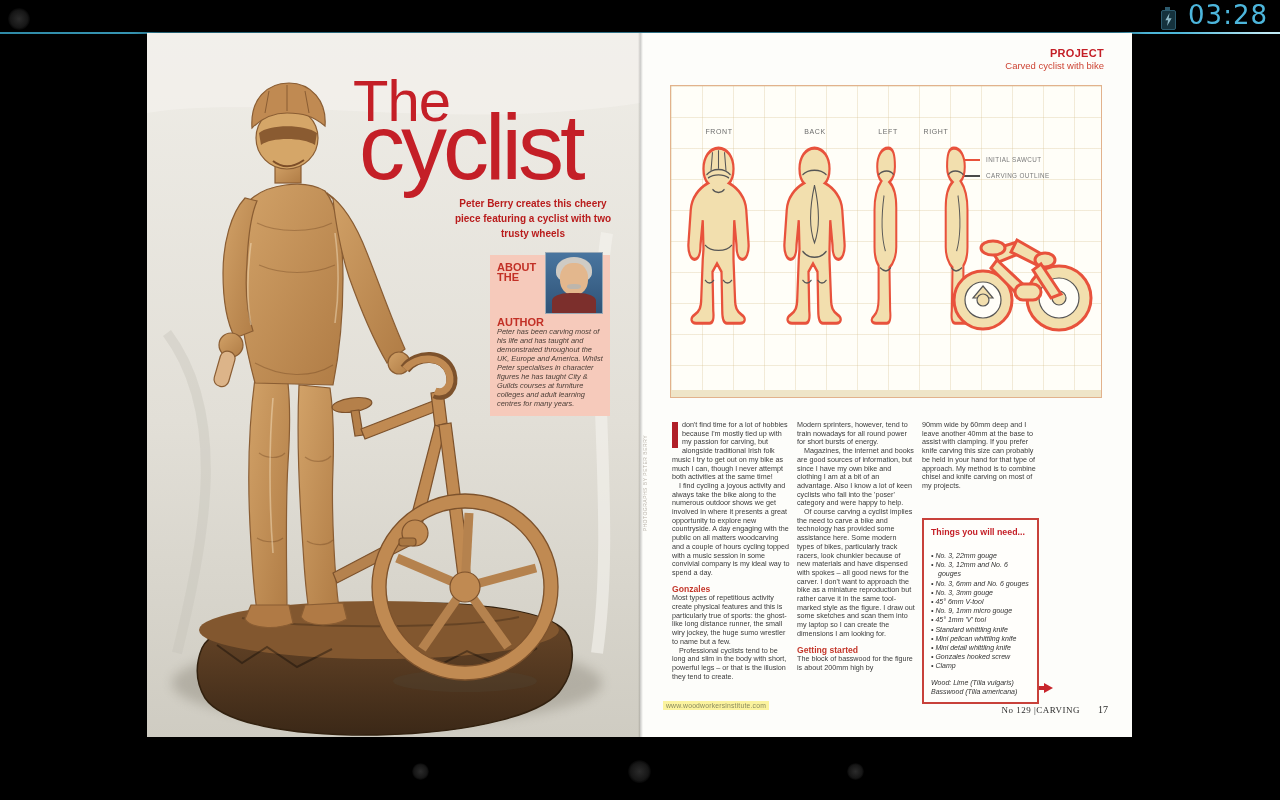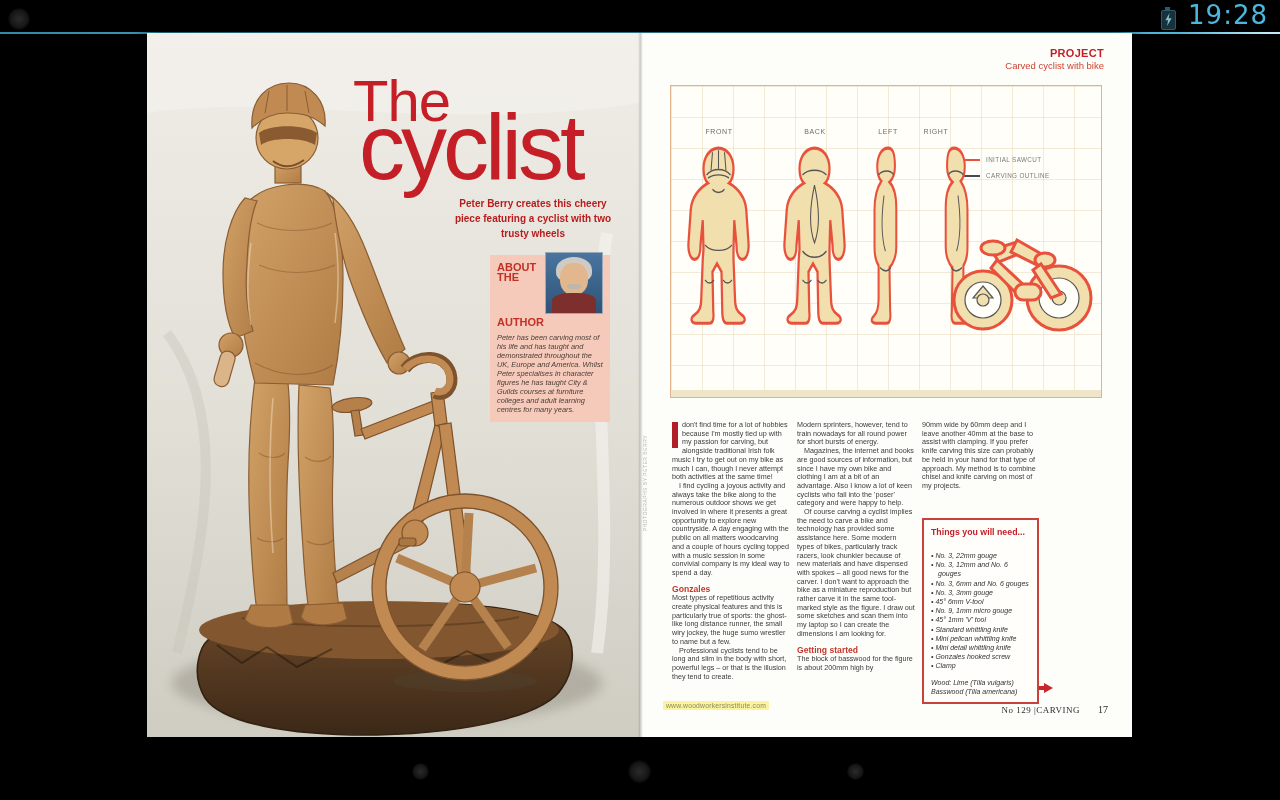--- a/index.html
+++ b/index.html
@@ -38,21 +38,21 @@
     color:#b91c1c;line-height:15px;z-index:3;text-align:center;}
   .about-box{position:absolute;left:343px;top:222px;width:120px;min-height:146px;background:#f6cabb;
     padding:7px 7px 8px;box-sizing:border-box;z-index:3;}
   .about-head{color:#c23026;font-weight:bold;font-size:11px;line-height:10px;width:55px;}
   .about-photo{float:right;width:56px;height:60px;margin:-10px 0 3px 4px;position:relative;overflow:hidden;
     background:linear-gradient(#49759f,#2f5377);border:1px solid #9aa9b5;}
   .ap-hair{position:absolute;left:10px;top:4px;width:36px;height:26px;border-radius:50% 50% 40% 40%;background:#cfcbc4;}
   .ap-face{position:absolute;left:14px;top:10px;width:28px;height:32px;border-radius:45%;background:#e3b78d;}
   .ap-mus{position:absolute;left:21px;top:31px;width:14px;height:5px;border-radius:40%;background:#bdb6ac;}
   .ap-shirt{position:absolute;left:6px;top:40px;width:44px;height:20px;border-radius:40% 40% 0 0;background:#7c2f2c;}
-  .about-body{font-size:7.4px;line-height:9px;color:#4a3d36;font-style:italic;margin-top:6px;}
+  .about-body{font-size:7.4px;line-height:9px;color:#4a3d36;font-style:italic;}
   .photo-credit{position:absolute;left:2px;top:402px;font-size:5px;color:#b9b3aa;letter-spacing:.5px;
     writing-mode:vertical-rl;transform:rotate(180deg);z-index:4;}
 
   
   .kicker-wrap{position:absolute;right:28px;top:14px;text-align:right;}
   .kicker{font-size:11px;font-weight:bold;color:#c41f27;letter-spacing:.3px;}
   .kicker-sub{font-size:9.5px;color:#cd4434;margin-top:1px;}
 
   
   .diagram{position:absolute;left:30px;top:52px;width:432px;height:313px;background:#fffef8;
@@ -89,21 +89,21 @@
   .footer-left{position:absolute;left:23px;top:668px;background:#fbf39e;color:#8a8a5e;
     font-size:6.8px;padding:1px 3px;letter-spacing:.2px;}
   .footer-right{position:absolute;right:24px;top:666px;font-family:"Liberation Serif",serif;color:#2c2c2c;}
   .fr-issue{font-size:9px;letter-spacing:.5px;}
   .fr-page{font-size:10px;margin-left:14px;}
 </style>
 </head>
 <body>
 
 <div class="dim-btn menu-dim"></div>
-<div class="clock">19:28</div>
+<div class="clock">03:28</div>
 <div class="batt">
     <div class="bolt"></div>
   </div>
 <div class="scrub-line"></div>
 <div class="dim-btn nav-back"></div>
 <div class="dim-btn nav-home"></div>
 <div class="dim-btn nav-recent"></div>
 
 <div class="spread">
 

